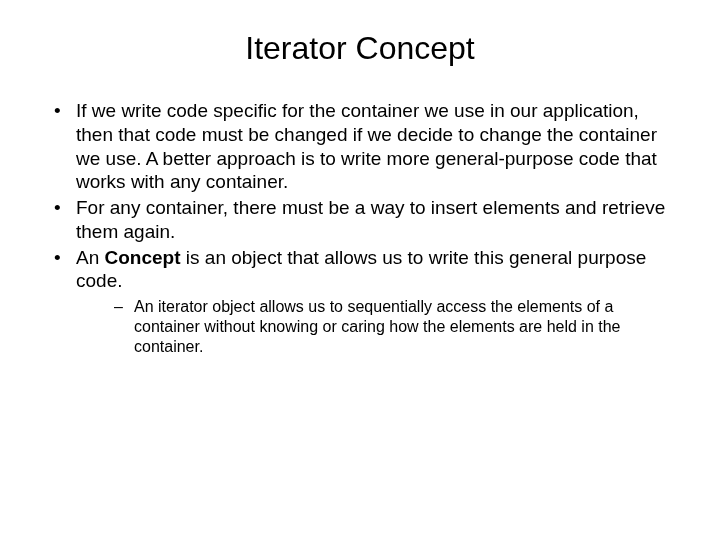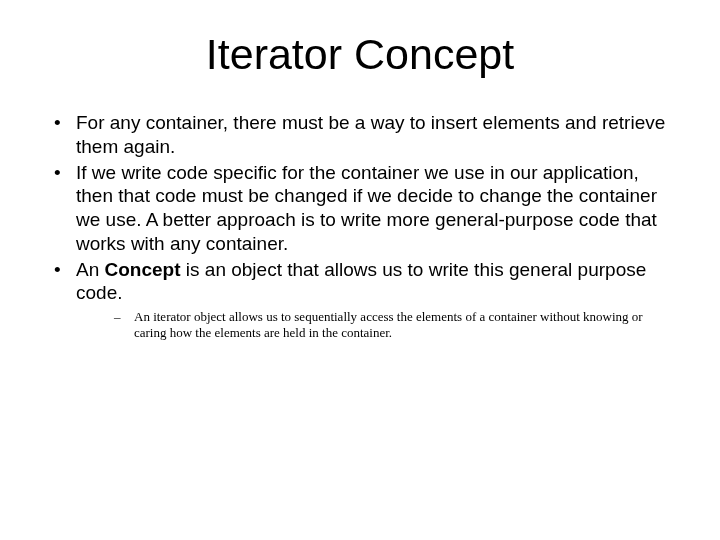--- a/index.html
+++ b/index.html
@@ -10,21 +10,21 @@
     body {
       width: 720px;
       height: 540px;
       background: #ffffff;
       font-family: Arial, Helvetica, sans-serif;
       color: #000000;
       padding: 28px 42px;
     }
     .slide-title {
       text-align: center;
-      font-size: 43px;
+      font-size: 32px;
       font-weight: normal;
       margin-bottom: 32px;
       margin-top: 2px;
     }
     .bullet-list {
       list-style: none;
       padding-left: 8px;
     }
     .bullet-item {
       position: relative;
@@ -41,41 +41,40 @@
       font-size: 19px;
     }
     .sub-list {
       list-style: none;
       padding-left: 34px;
       margin-top: 4px;
     }
     .sub-item {
       position: relative;
       padding-left: 24px;
-      font-size: 13px;
+      font-size: 16px;
       line-height: 1.25;
-      font-family: Liberation Serif, serif;
     }
     .sub-item::before {
       content: "–";
       position: absolute;
       left: 4px;
       top: 0;
     }
     .bold {
       font-weight: bold;
     }
   </style>
 </head>
 <body>
 
 <h1 class="slide-title">Iterator Concept</h1>
 
 <ul class="bullet-list">
+  <li class="bullet-item">If we write code specific for the container we use in our application, then that code must be changed if we decide to change the container we use. A better approach is to write more general-purpose code that works with any container.</li>
   <li class="bullet-item">For any container, there must be a way to insert elements and retrieve them again.</li>
-  <li class="bullet-item">If we write code specific for the container we use in our application, then that code must be changed if we decide to change the container we use. A better approach is to write more general-purpose code that works with any container.</li>
   <li class="bullet-item">
     <span>An </span><span class="bold">Concept</span><span> is an object that allows us to write this general purpose code.</span>
     <ul class="sub-list">
       <li class="sub-item">An iterator object allows us to sequentially access the elements of a container without knowing or caring how the elements are held in the container.</li>
     </ul>
   </li>
 </ul>
 
 </body></html>

